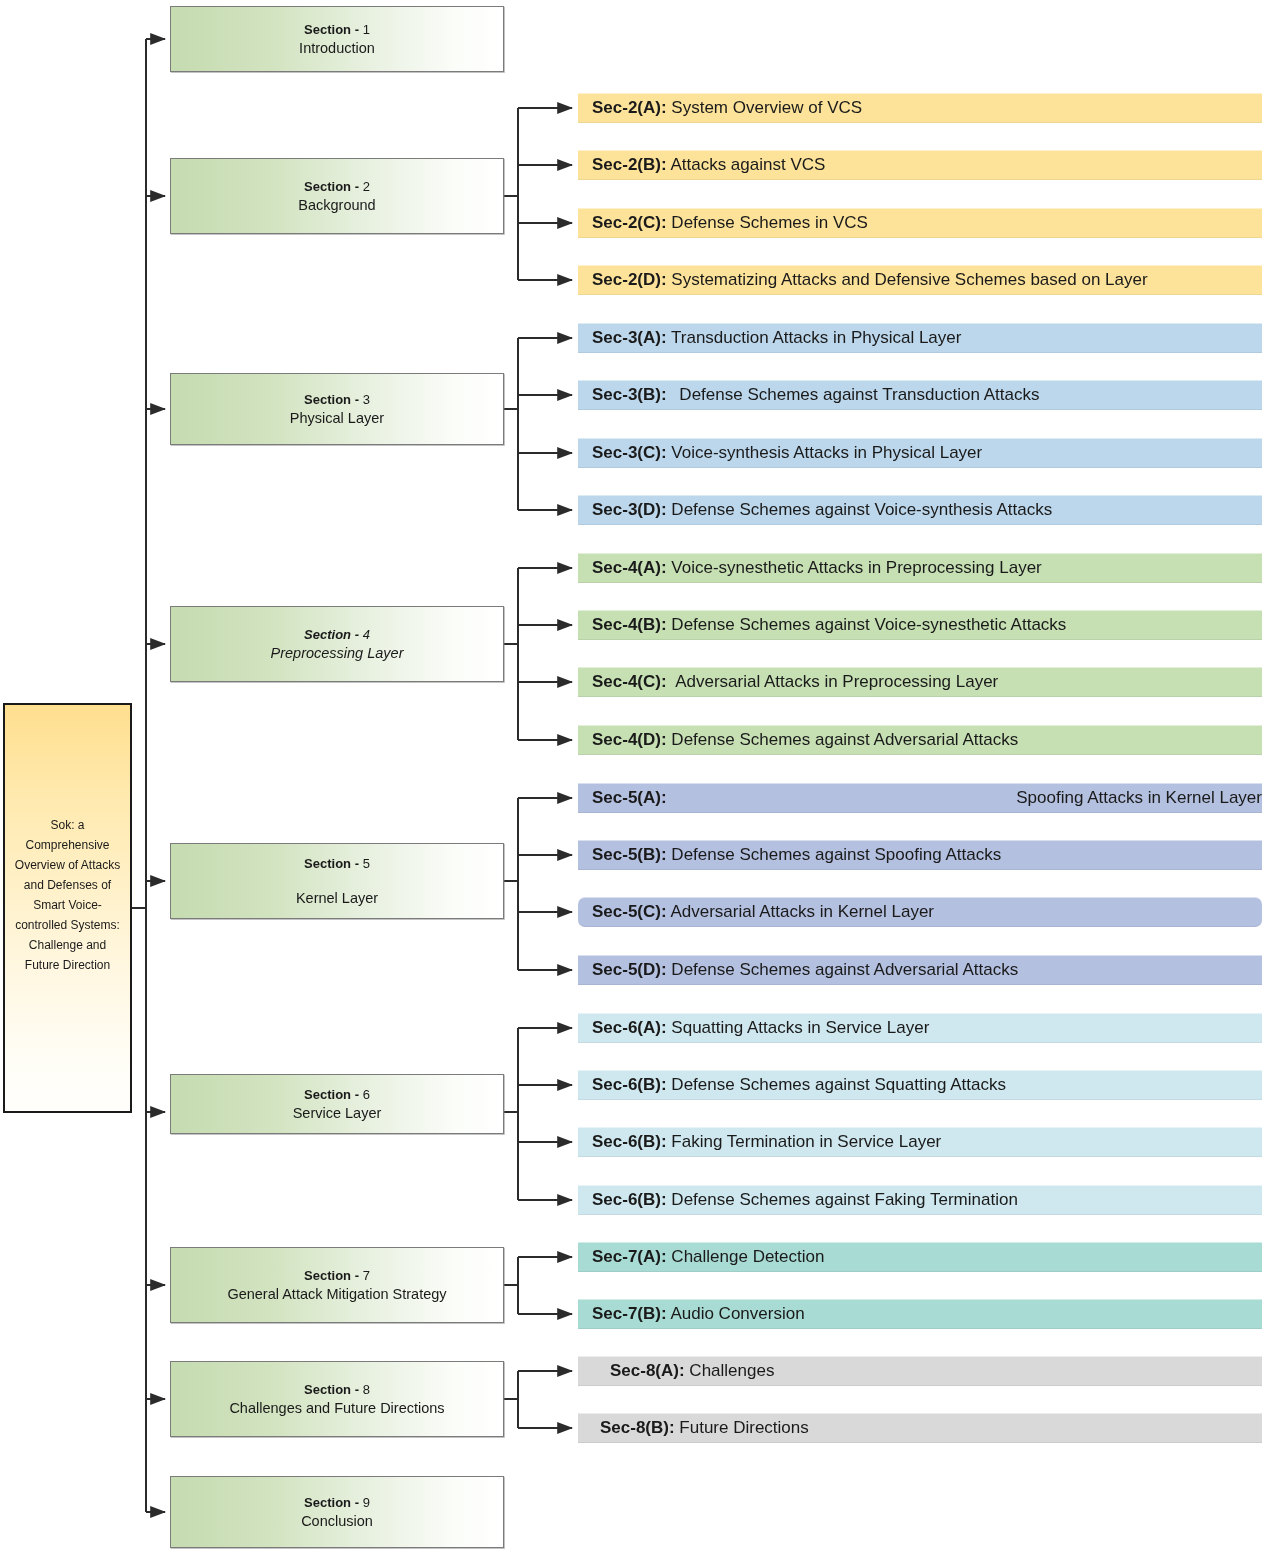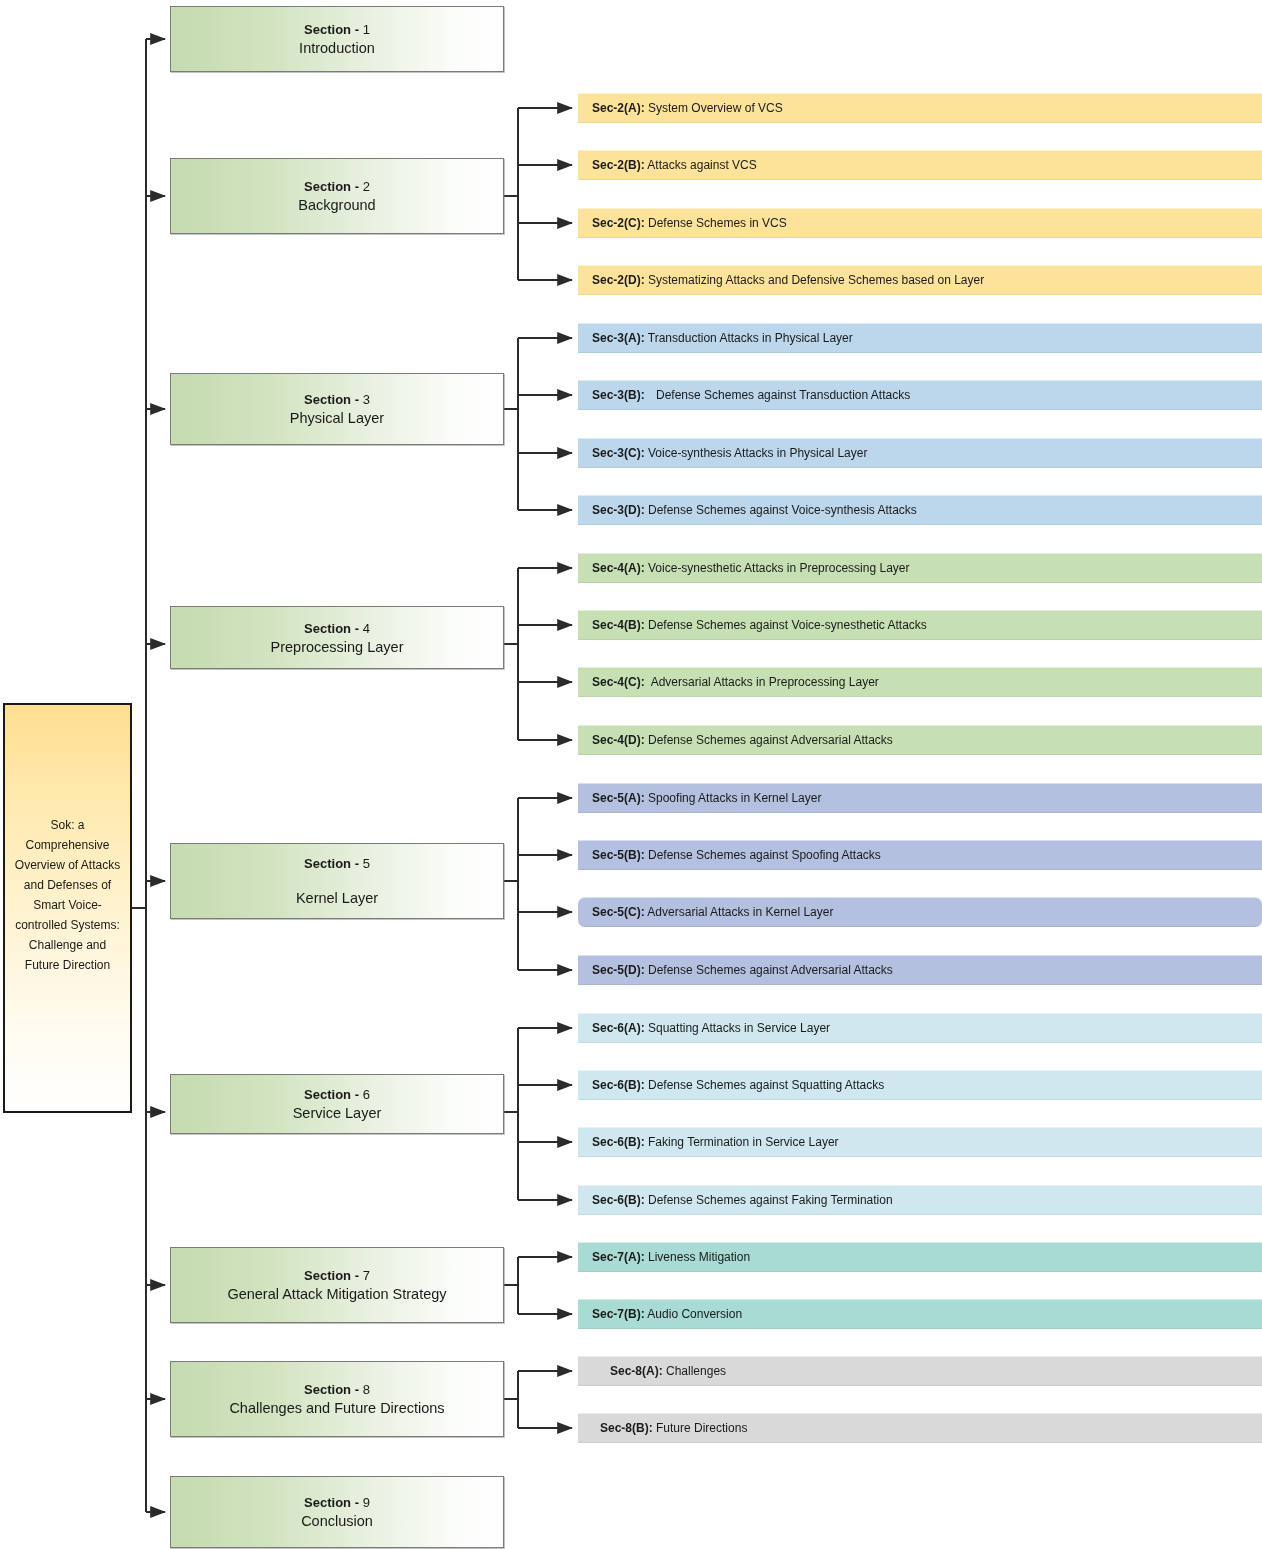--- a/index.html
+++ b/index.html
@@ -71,21 +71,21 @@
     line-height: 19px;
   }
   
   .sub-box {
     left: 578px;
     width: 684px;
     height: 30px;
     display: flex;
     align-items: center;
     padding-left: 14px;
-    font-size: 12px;
+    font-size: 17px;
     color: #1a1a1a;
     border-top: 1px solid rgba(255,255,255,0.5);
     border-bottom: 1px solid rgba(0,0,0,0.06);
   }
   .sub-box .sub-code {
     font-weight: bold;
     white-space: pre;
   }
   .sub-box .sub-label {
     white-space: pre;
@@ -197,21 +197,21 @@
         <span class="sub-label"> Defense Schemes against Transduction Attacks</span>
       </div>
       <div class="node sub-box" style="top: 438px; background: rgb(188, 215, 236);">
         <span class="sub-code">Sec-3(C):</span>
         <span class="sub-label"> Voice-synthesis Attacks in Physical Layer</span>
       </div>
       <div class="node sub-box" style="top: 495px; background: rgb(188, 215, 236);">
         <span class="sub-code">Sec-3(D):</span>
         <span class="sub-label"> Defense Schemes against Voice-synthesis Attacks</span>
       </div>
-      <div class="node sec-box" style="top: 606px; height: 63px;">
+      <div class="node sec-box" style="top: 606px; height: 76px; font-style: italic;">
         <div class="sec-title"><b>Section -</b> <span>4</span></div>
         <div class="sec-sub">Preprocessing Layer</div>
       </div>
       <div class="node sub-box" style="top: 553px; background: rgb(198, 224, 180);">
         <span class="sub-code">Sec-4(A):</span>
         <span class="sub-label"> Voice-synesthetic Attacks in Preprocessing Layer</span>
       </div>
       <div class="node sub-box" style="top: 610px; background: rgb(198, 224, 180);">
         <span class="sub-code">Sec-4(B):</span>
         <span class="sub-label"> Defense Schemes against Voice-synesthetic Attacks</span>
@@ -221,21 +221,21 @@
         <span class="sub-label">  Adversarial Attacks in Preprocessing Layer</span>
       </div>
       <div class="node sub-box" style="top: 725px; background: rgb(198, 224, 180);">
         <span class="sub-code">Sec-4(D):</span>
         <span class="sub-label"> Defense Schemes against Adversarial Attacks</span>
       </div>
       <div class="node sec-box" style="top: 843px; height: 76px; gap: 16px;">
         <div class="sec-title"><b>Section -</b> <span>5</span></div>
         <div class="sec-sub">Kernel Layer</div>
       </div>
-      <div class="node sub-box" style="top: 783px; background: rgb(180, 192, 224);">
+      <div class="node sub-box" style="top: 783px; background: rgb(180, 192, 224); justify-content: space-between;">
         <span class="sub-code">Sec-5(A):</span>
         <span class="sub-label"> Spoofing Attacks in Kernel Layer</span>
       </div>
       <div class="node sub-box" style="top: 840px; background: rgb(180, 192, 224);">
         <span class="sub-code">Sec-5(B):</span>
         <span class="sub-label"> Defense Schemes against Spoofing Attacks</span>
       </div>
       <div class="node sub-box" style="top: 897px; background: rgb(180, 192, 224); border-radius: 7px;">
         <span class="sub-code">Sec-5(C):</span>
         <span class="sub-label"> Adversarial Attacks in Kernel Layer</span>
@@ -263,21 +263,21 @@
       <div class="node sub-box" style="top: 1185px; background: rgb(207, 232, 239);">
         <span class="sub-code">Sec-6(B):</span>
         <span class="sub-label"> Defense Schemes against Faking Termination</span>
       </div>
       <div class="node sec-box" style="top: 1247px; height: 76px;">
         <div class="sec-title"><b>Section -</b> <span>7</span></div>
         <div class="sec-sub">General Attack Mitigation Strategy</div>
       </div>
       <div class="node sub-box" style="top: 1242px; background: rgb(168, 219, 211);">
         <span class="sub-code">Sec-7(A):</span>
-        <span class="sub-label"> Liveness Mitigation</span>
+        <span class="sub-label"> Challenge Detection</span>
       </div>
       <div class="node sub-box" style="top: 1299px; background: rgb(168, 219, 211);">
         <span class="sub-code">Sec-7(B):</span>
         <span class="sub-label"> Audio Conversion</span>
       </div>
       <div class="node sec-box" style="top: 1361px; height: 76px;">
         <div class="sec-title"><b>Section -</b> <span>8</span></div>
         <div class="sec-sub">Challenges and Future Directions</div>
       </div>
       <div class="node sub-box" style="top: 1356px; background: rgb(217, 217, 217); padding-left: 32px;">

